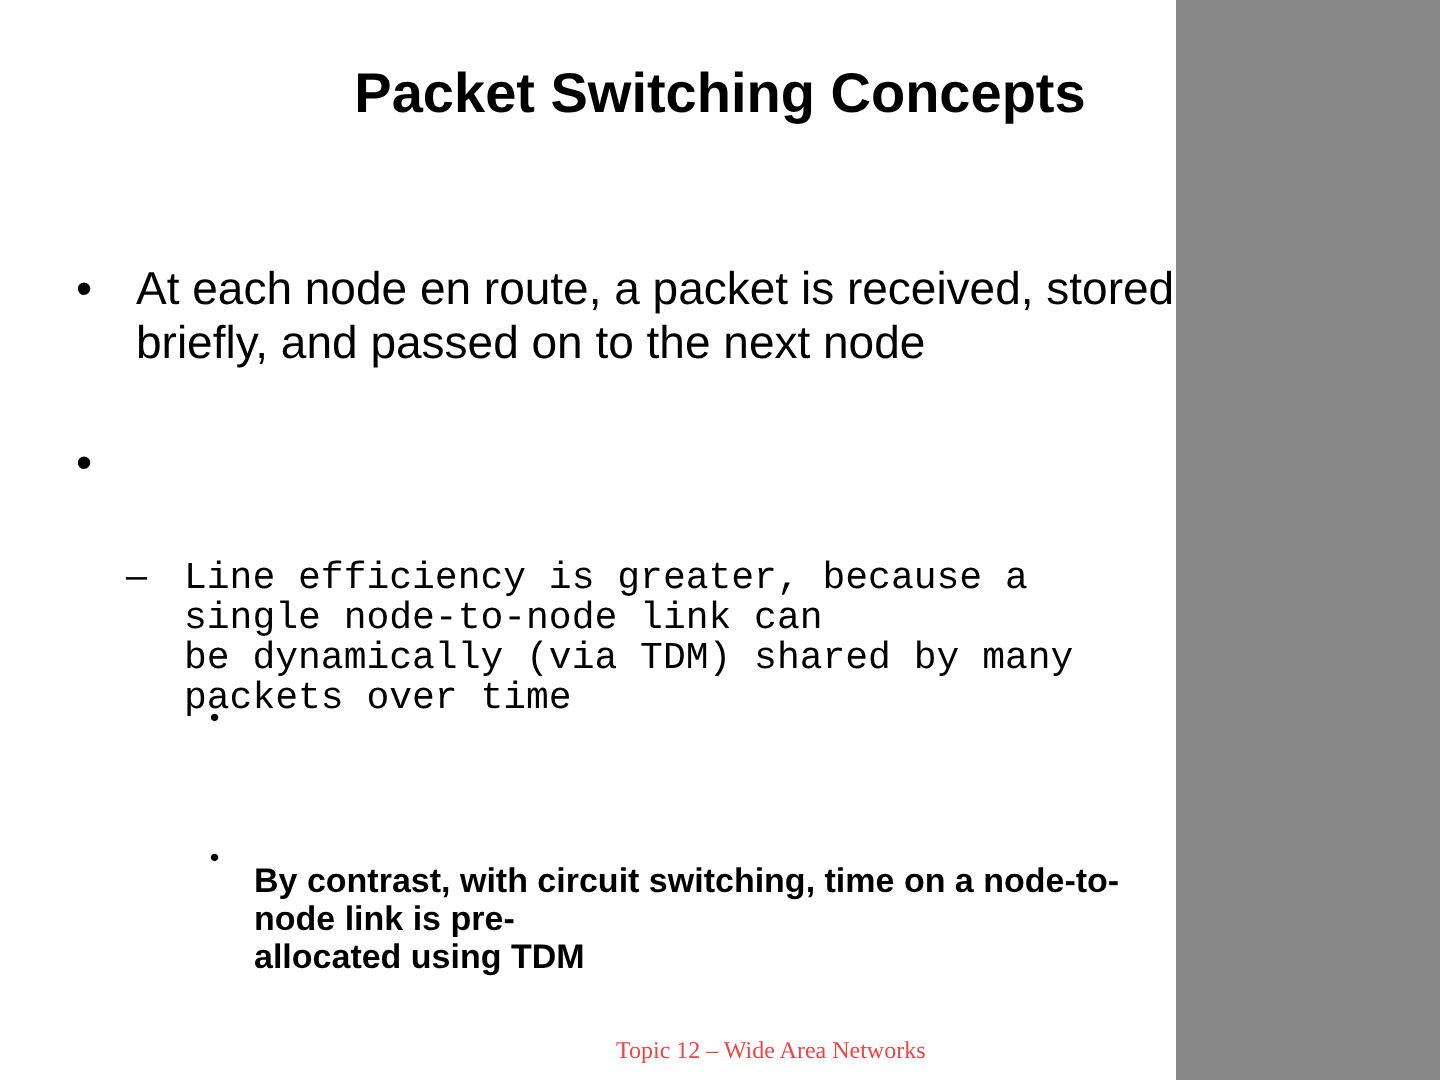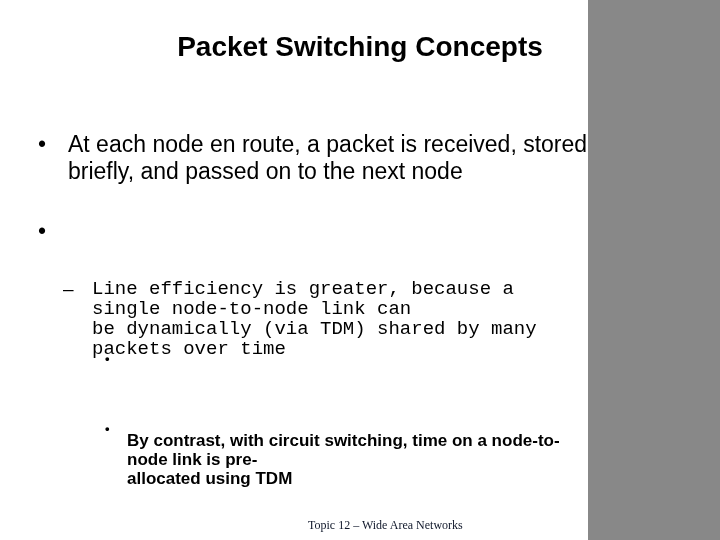--- a/index.html
+++ b/index.html
@@ -21,21 +21,21 @@
   }
   .l1t  { font-size: 23px; line-height: 27px; }
   .l1m  { font-size: 23px; line-height: 27px; }
   .l2t  { font-size: 19px; line-height: 20px; }
   .l2m  { font-size: 19px; line-height: 20px; }
   .l3t  { font-size: 17px; line-height: 19px; font-weight: bold; }
   .l3m  { font-size: 13px; line-height: 19px; font-weight: bold; }
   .footer-text, .page-number {
     font-family: "Liberation Serif", serif;
     font-size: 12px; line-height: 14px;
-    color: #0f172a;
+    color: #ef4444;
   }
 </style>
 </head>
 <body>
 
 <div class="slide">
 
   <h1 class="abs title">Packet Switching Concepts</h1>
 
   <span class="abs l1m" style="left:38px; top:131px;">•</span>

